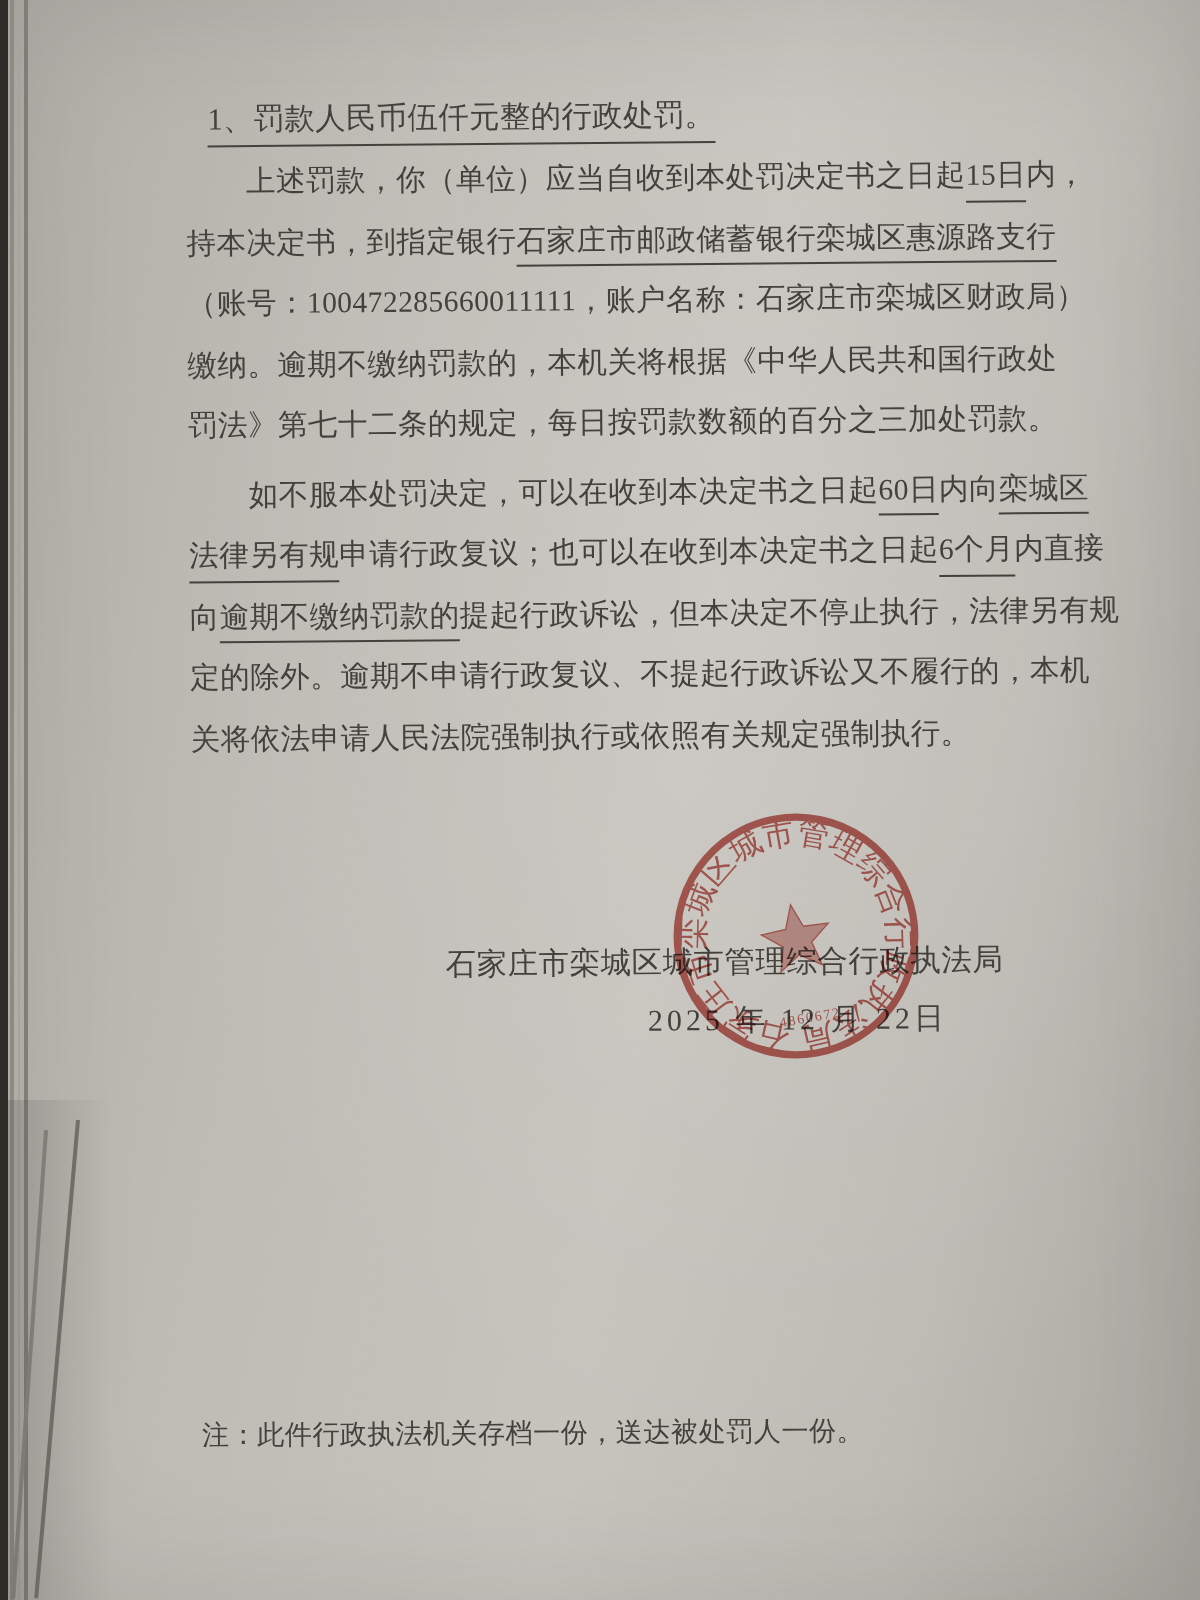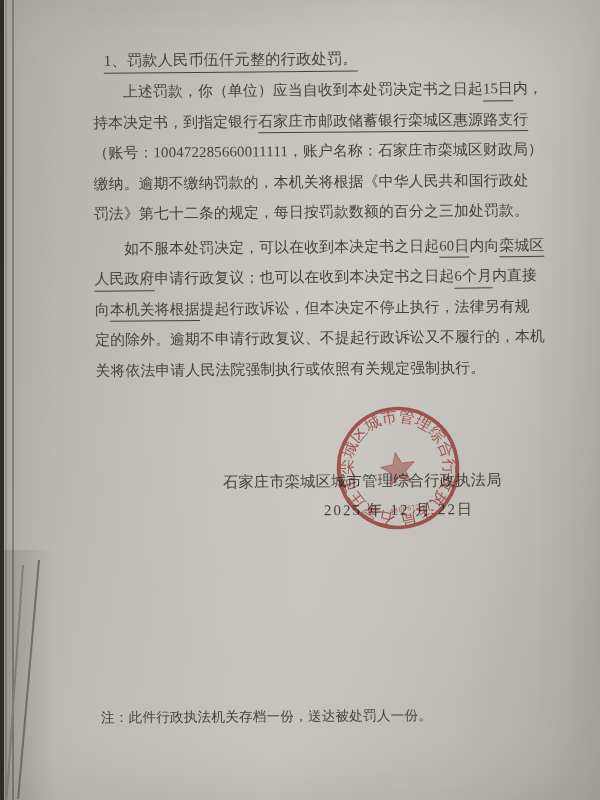--- a/index.html
+++ b/index.html
@@ -84,22 +84,22 @@
   <div class="corner-shade"></div>
 
   <div class="doc-body" id="doc-lines">
       <div class="line heading"><span class="u">1、罚款人民币伍仟元整的行政处罚。</span></div>
       <div class="line indent"><span>上述罚款，你（单位）应当自收到本处罚决定书之日起</span><span class="u">15日</span><span>内，</span></div>
       <div class="line flush"><span>持本决定书，到指定银行</span><span class="u">石家庄市邮政储蓄银行栾城区惠源路支行</span></div>
       <div class="line flush"><span>（账号：100472285660011111，账户名称：石家庄市栾城区财政局）</span></div>
       <div class="line flush"><span>缴纳。逾期不缴纳罚款的，本机关将根据《中华人民共和国行政处</span></div>
       <div class="line flush"><span>罚法》第七十二条的规定，每日按罚款数额的百分之三加处罚款。</span></div>
       <div class="line indent gap"><span>如不服本处罚决定，可以在收到本决定书之日起</span><span class="u">60日</span><span>内向</span><span class="u">栾城区</span></div>
-      <div class="line flush"><span class="u">人民政府</span><span>申请行政复议；也可以在收到本决定书之日起</span><span class="u">6个月</span><span>内直接</span></div>
-      <div class="line flush"><span>向</span><span class="u">本机关将根据</span><span>提起行政诉讼，但本决定不停止执行，法律另有规</span></div>
+      <div class="line flush"><span class="u">法律另有规</span><span>申请行政复议；也可以在收到本决定书之日起</span><span class="u">6个月</span><span>内直接</span></div>
+      <div class="line flush"><span>向</span><span class="u">逾期不缴纳罚款的</span><span>提起行政诉讼，但本决定不停止执行，法律另有规</span></div>
       <div class="line flush"><span>定的除外。逾期不申请行政复议、不提起行政诉讼又不履行的，本机</span></div>
       <div class="line flush"><span>关将依法申请人民法院强制执行或依照有关规定强制执行。</span></div>
     </div>
 
   <div class="signature">
     <div class="agency">石家庄市栾城区城市管理综合行政执法局</div>
     <div class="date">2025 年 12 月 22日</div>
   </div>
 
   <div class="seal">

